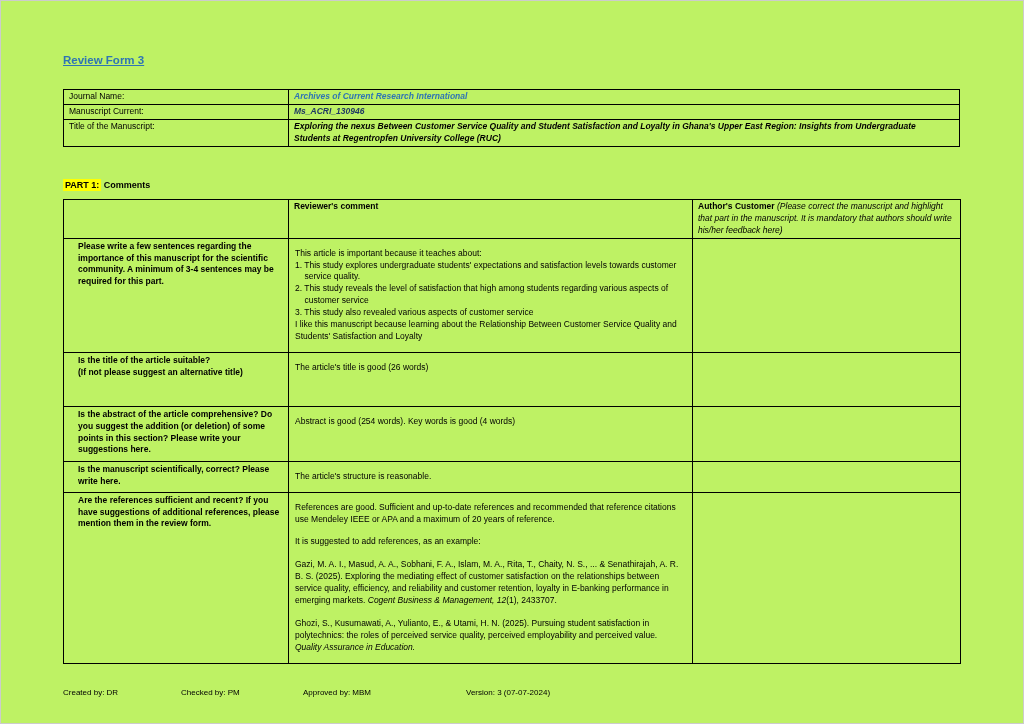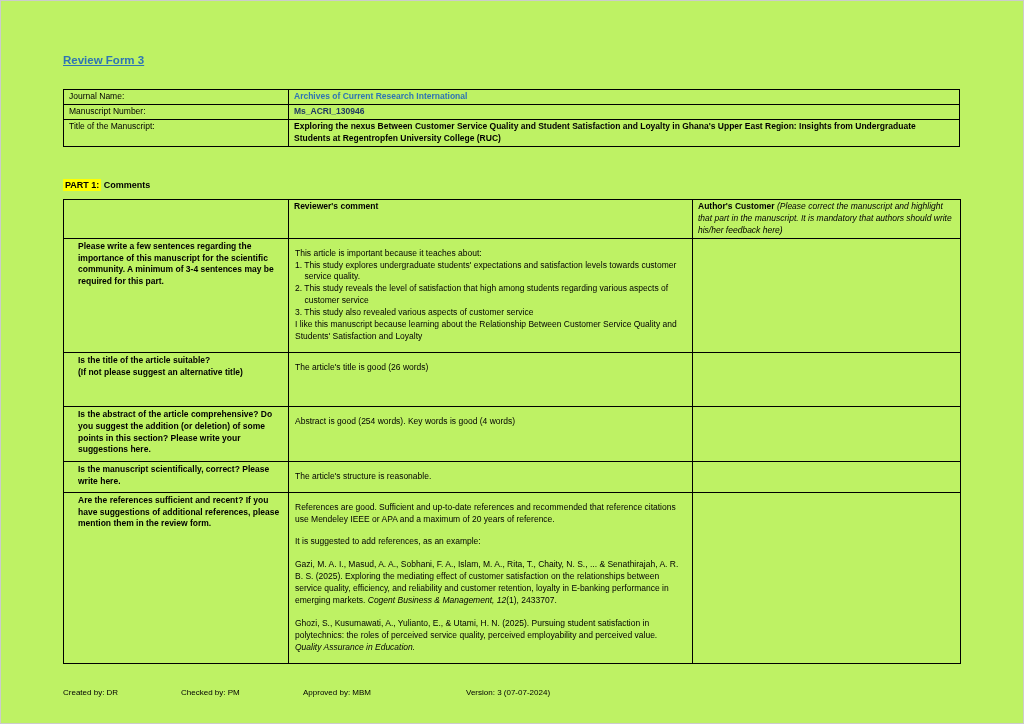--- a/index.html
+++ b/index.html
@@ -22,21 +22,21 @@
     font-weight: bold;
     color: #2E74B5;
     text-decoration: underline;
   }
   table { border-collapse: collapse; table-layout: fixed; }
   td { border: 1px solid #000000; vertical-align: top; font-size: 8.5px; line-height: 1.4; padding: 1px 5px; word-wrap: break-word; }
 
   .info-table { position: absolute; top: 88px; left: 62px; width: 897px; }
   .info-table .label-col { width: 225px; }
   .info-table .lbl { font-weight: normal; }
-  .info-table .val { font-weight: bold; }
+  .info-table .val { font-weight: bold; font-style: italic; }
   .val-journal { color: #2E74B5; }
   .val-msnum { color: #1F3864; }
 
   .part-heading {
     position: absolute;
     top: 179px; left: 62px;
     font-size: 9px;
     font-weight: bold;
   }
   .hl { background: #FFFF00; padding: 1px 2px; text-align: right; }
@@ -73,21 +73,21 @@
     <colgroup>
         <col class="label-col">
         <col>
       </colgroup>
     <tbody>
         <tr>
       <td class="lbl">Journal Name:</td>
       <td class="val val-journal">Archives of Current Research International</td>
     </tr>
     <tr>
-      <td class="lbl">Manuscript Number:</td>
+      <td class="lbl">Manuscript Current:</td>
       <td class="val val-msnum">Ms_ACRI_130946</td>
     </tr>
     <tr>
       <td class="lbl">Title of the Manuscript:</td>
       <td class="val">Exploring the nexus Between Customer Service Quality and Student Satisfaction and Loyalty in Ghana's Upper East Region: Insights from Undergraduate Students at Regentropfen University College (RUC)</td>
     </tr>
   </tbody>
     </table>
 
   <div class="part-heading">

